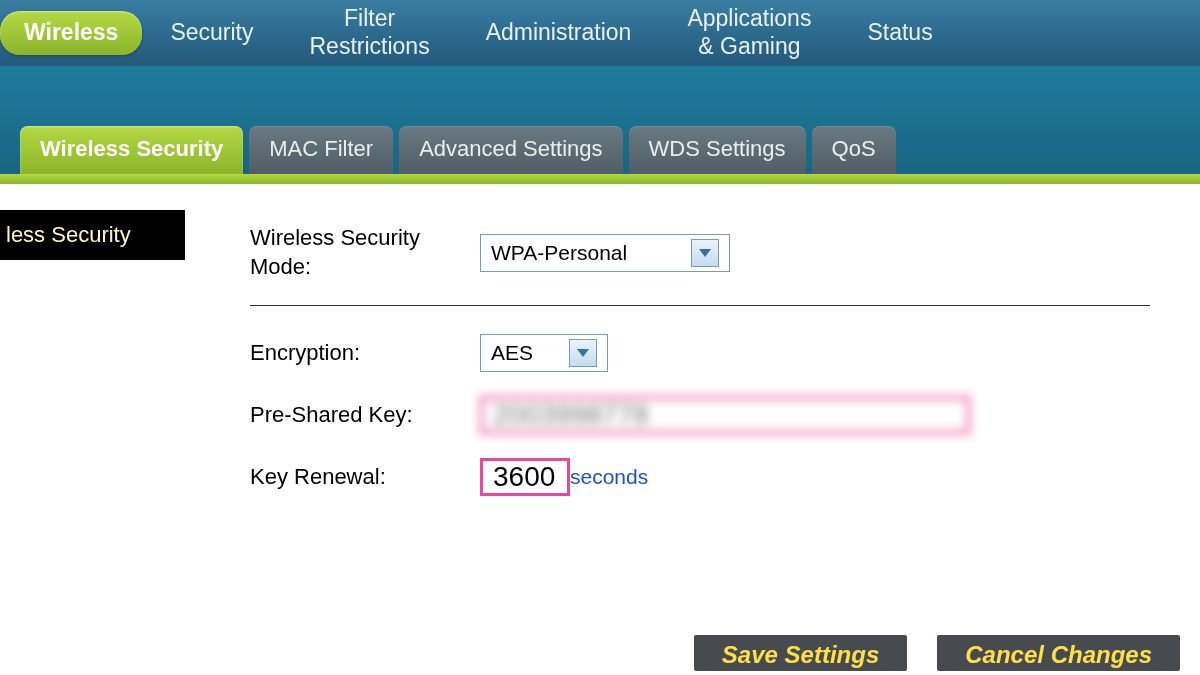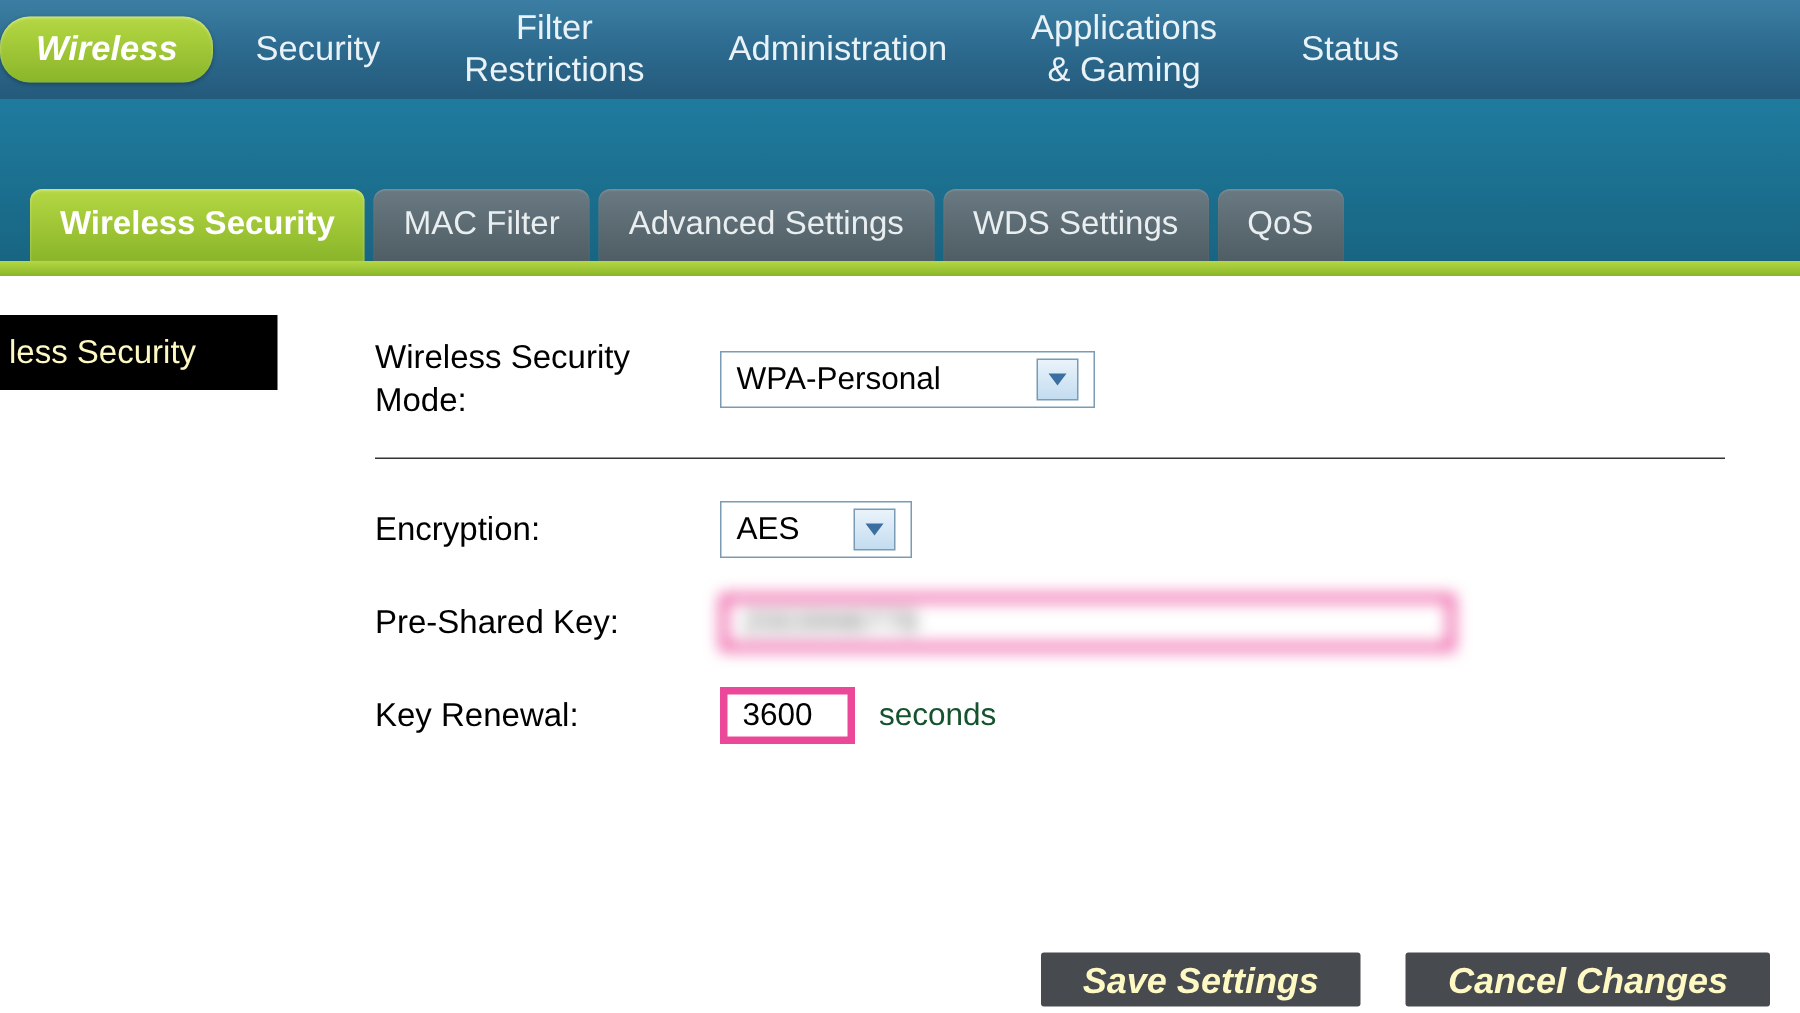--- a/index.html
+++ b/index.html
@@ -32,21 +32,20 @@
       height: 100%;
     }
     .topnav-item.active {
       background: linear-gradient(to bottom, #b5d843 0%, #8ab52a 100%);
       border-radius: 20px;
       color: #ffffff;
       font-weight: bold;
       padding: 8px 24px;
       height: auto;
       box-shadow: inset 0 1px 2px rgba(255,255,255,0.4), 0 1px 3px rgba(0,0,0,0.3);
-      font-style: italic;
     }
     
     .subnav-wrap {
       background: linear-gradient(to bottom, #1f7b9e 0%, #186582 100%);
       padding: 20px 0 0 20px;
       height: 108px;
       display: flex;
       align-items: flex-end;
     }
     .subnav {
@@ -136,52 +135,51 @@
     }
     .sel-mode { width: 250px; }
     .sel-enc  { width: 128px; }
     .hr {
       height: 1px;
       background: #333333;
       margin: 2px 0 28px 0;
       width: 900px;
     }
     .text-input {
-      border: 5px solid #ec4899;
+      border: 3px solid #ec4899;
       height: 38px;
-      font-size: 21px;
+      font-size: 28px;
       padding: 0 10px;
       background: #ffffff;
     }
     .key-input {
       width: 490px;
       filter: blur(5px);
       color: #777;
     }
     .renewal-input {
       width: 90px;
       text-align: left;
     }
     .suffix {
       font-size: 21px;
-      color: #14532d;
-      margin-left: 16px;
+      color: #1d4ed8;
     }
     
     .bottom-bar {
       position: absolute;
       bottom: 0;
       right: 20px;
       display: flex;
       gap: 30px;
       padding: 4px 0;
     }
     .btn {
       background: #474b4f;
-      color: #fef9c3;
+      color: #fde047;
       font-size: 24px;
       font-weight: bold;
       font-style: italic;
       padding: 6px 28px 2px 28px;
       cursor: pointer;
       border-radius: 2px;
     }
   </style>
 </head>
 <body>

